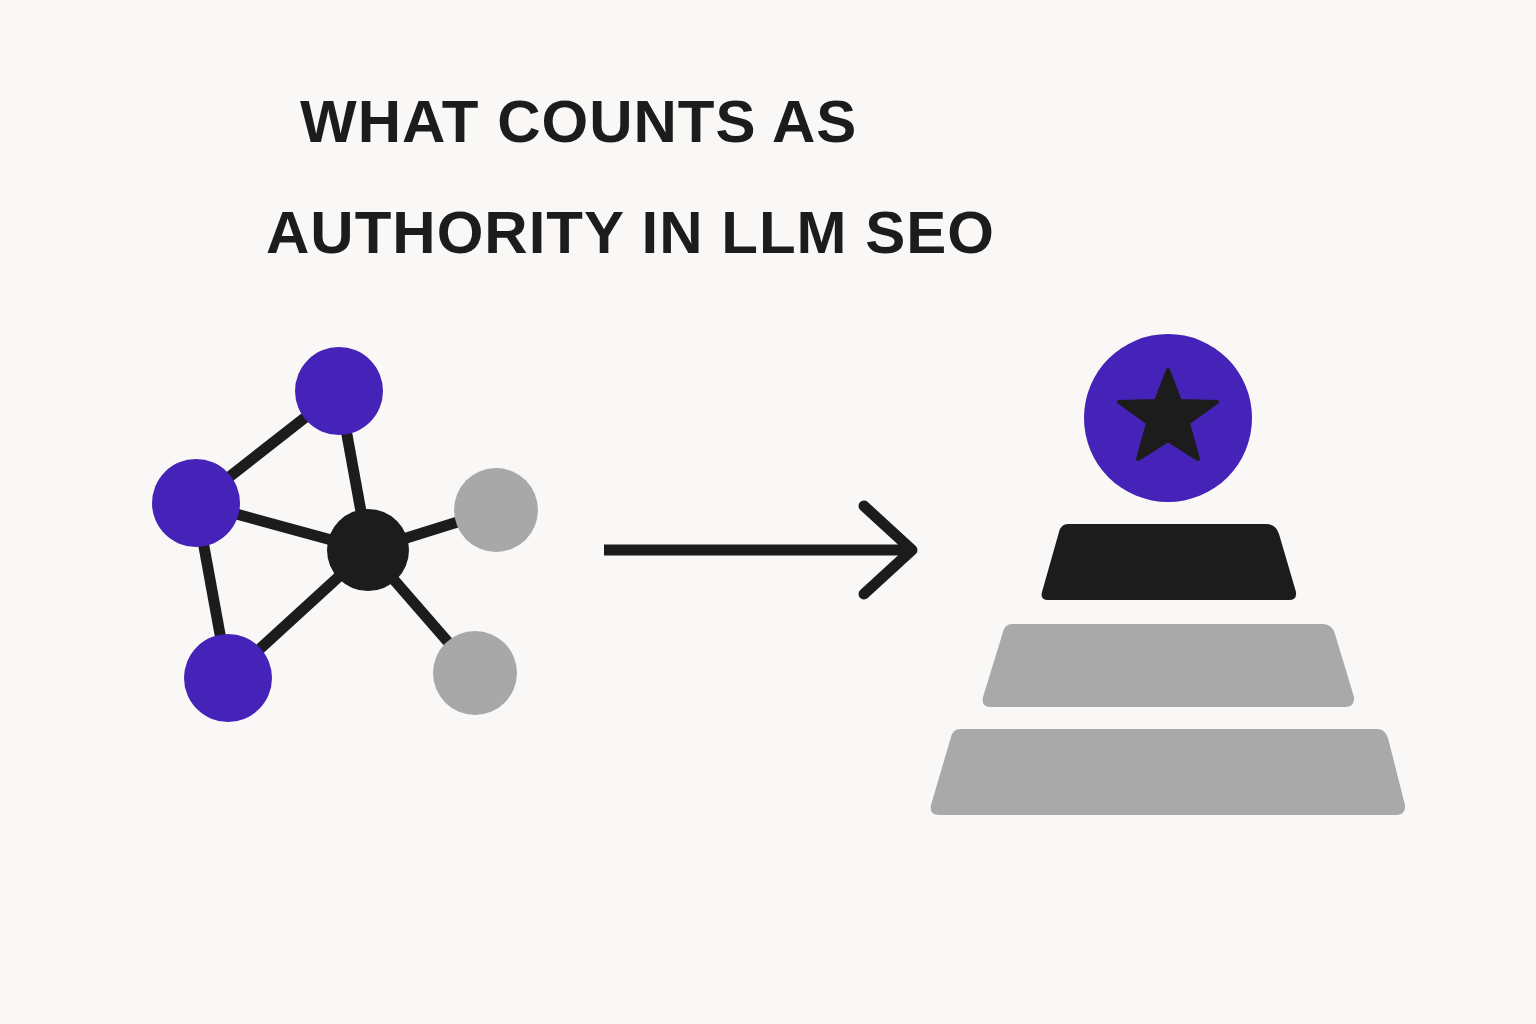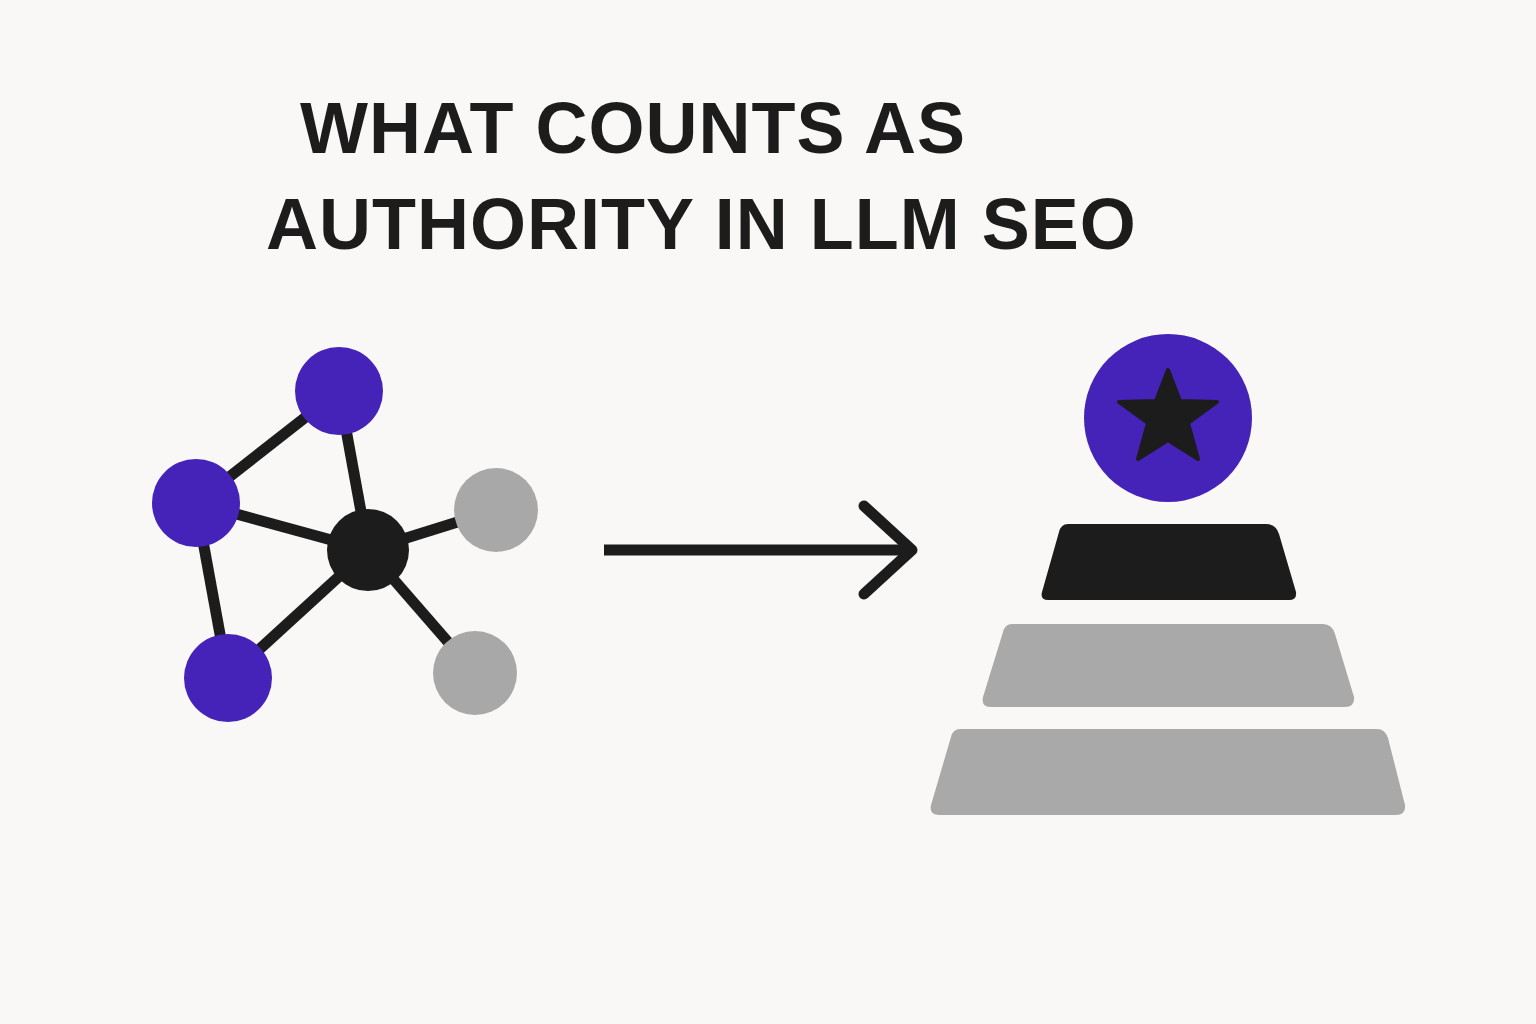--- a/index.html
+++ b/index.html
@@ -11,28 +11,28 @@
     }
     .title {
       position: absolute; left: 0; top: 0;
       width: 1536px; height: 300px;
       margin: 0;
     }
     .title-line {
       position: absolute;
       font-family: "Liberation Sans", sans-serif;
       font-weight: 700;
-      font-size: 72px;
+      font-size: 60px;
       letter-spacing: 1px;
       color: #1c1c1c;
       white-space: nowrap;
       line-height: 1;
     }
     .line1 { left: 300px; top: 92px; }
-    .line2 { left: 266px; top: 188px; }
+    .line2 { left: 266px; top: 203px; }
     svg.diagram { position: absolute; left: 0; top: 0; }
   </style>
 </head>
 <body>
 
 <h1 class="title">
   <span class="title-line line1">WHAT COUNTS AS</span>
   <span class="title-line line2">AUTHORITY IN LLM SEO</span>
 </h1>
 

